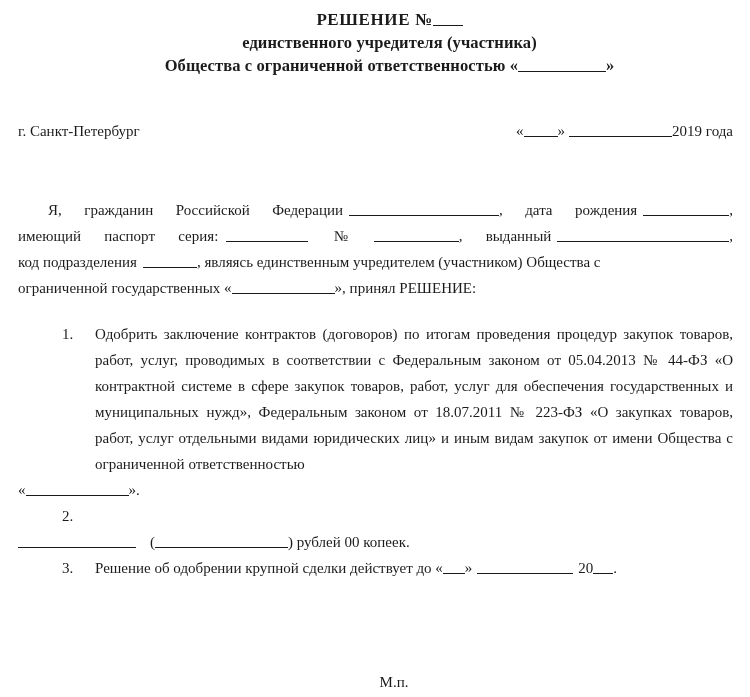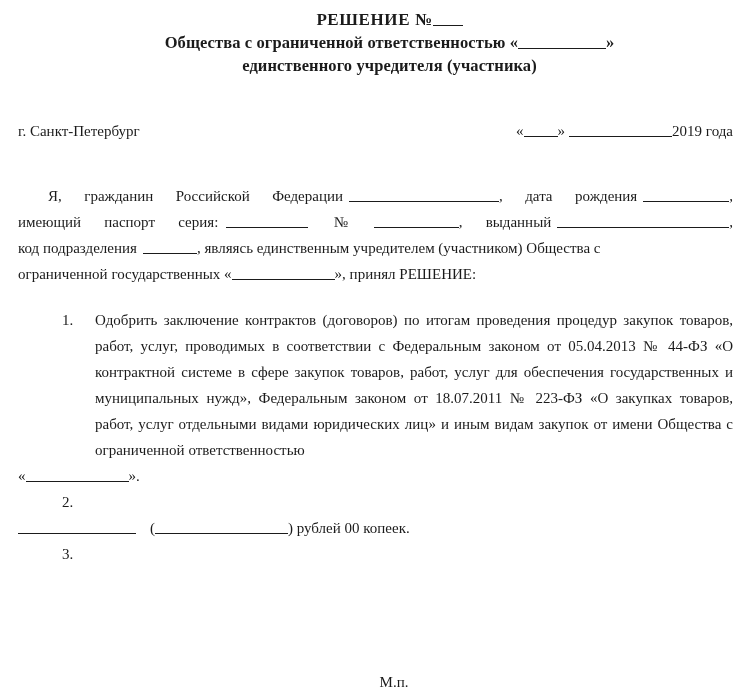--- a/index.html
+++ b/index.html
@@ -75,21 +75,21 @@
     align-items: baseline;
     white-space: pre;
   }
   .city { font-size: 15px; }
   .date { font-size: 15px; }
 
   
   .body-area {
     position: absolute;
     left: 18px;
-    top: 183px;
+    top: 197px;
     width: 715px;
     font-size: 15px;
     line-height: 26px;
   }
   p.para {
     margin: 0;
     text-align: justify;
     text-justify: inter-word;
     font-size: 15px;
     line-height: 26px;
@@ -151,22 +151,22 @@
   }
   .mp-inner { display: inline-block; margin-left: 38px; }
 </style>
 </head>
 <body>
 
 <div class="page">
 
   <div class="title-block">
     <div class="title-line l1"><span>РЕШЕНИЕ №</span><span class="ul" style="width:30px"></span></div>
+    <div class="title-line l2">единственного учредителя (участника)</div>
     <div class="title-line l3"><span>Общества с ограниченной ответственностью «</span><span class="ul" style="width:88px"></span><span>»</span></div>
-    <div class="title-line l2">единственного учредителя (участника)</div>
   </div>
 
   <div class="citydate">
     <span class="city">г. Санкт-Петербург</span>
     <span class="date"><span>«</span><span class="ul-thin" style="width:34px"></span><span>»</span><span class="ul-thin" style="width:103px;margin-left:4px"></span><span style="">2019 года</span></span>
   </div>
 
   <div class="body-area">
 
     <p class="para indent justify-all"><span>Я, гражданин Российской Федерации</span><span class="ul-thin" style="width:150px;margin-left:6px"></span><span>, дата рождения</span><span class="ul-thin" style="width:86px;margin-left:6px"></span><span>,</span></p>
@@ -185,20 +185,21 @@
     </div>
     <p class="cont"><span>«</span><span class="ul-thin" style="width:103px"></span><span>».</span></p>
 
     <div class="numitem">
       <div class="num">2.</div>
     </div>
     <p class="cont"><span class="ul-thin" style="width:118px"></span><span style="margin-left:14px">(</span><span class="ul-thin" style="width:133px"></span><span>) рублей 00 копеек.</span></p>
 
     <div class="numitem">
       <div class="num">3.</div>
+      <div class="txt"><span>Решение об одобрении крупной сделки действует до «</span><span class="ul-thin" style="width:22px"></span><span>»</span><span class="ul-thin" style="width:96px;margin-left:5px"></span><span style="margin-left:5px">20</span><span class="ul-thin" style="width:20px"></span><span>.</span></div>
     </div>
 
   </div>
 
   <div class="signature">
     <span class="sig-row"><span class="ul-thin" style="width:219px;margin-left:22px"></span><span class="ul-thin" style="width:146px;margin-left:2px"></span></span>
   </div>
 
   <div class="mp">
     <span class="mp-inner">М.п.</span>

